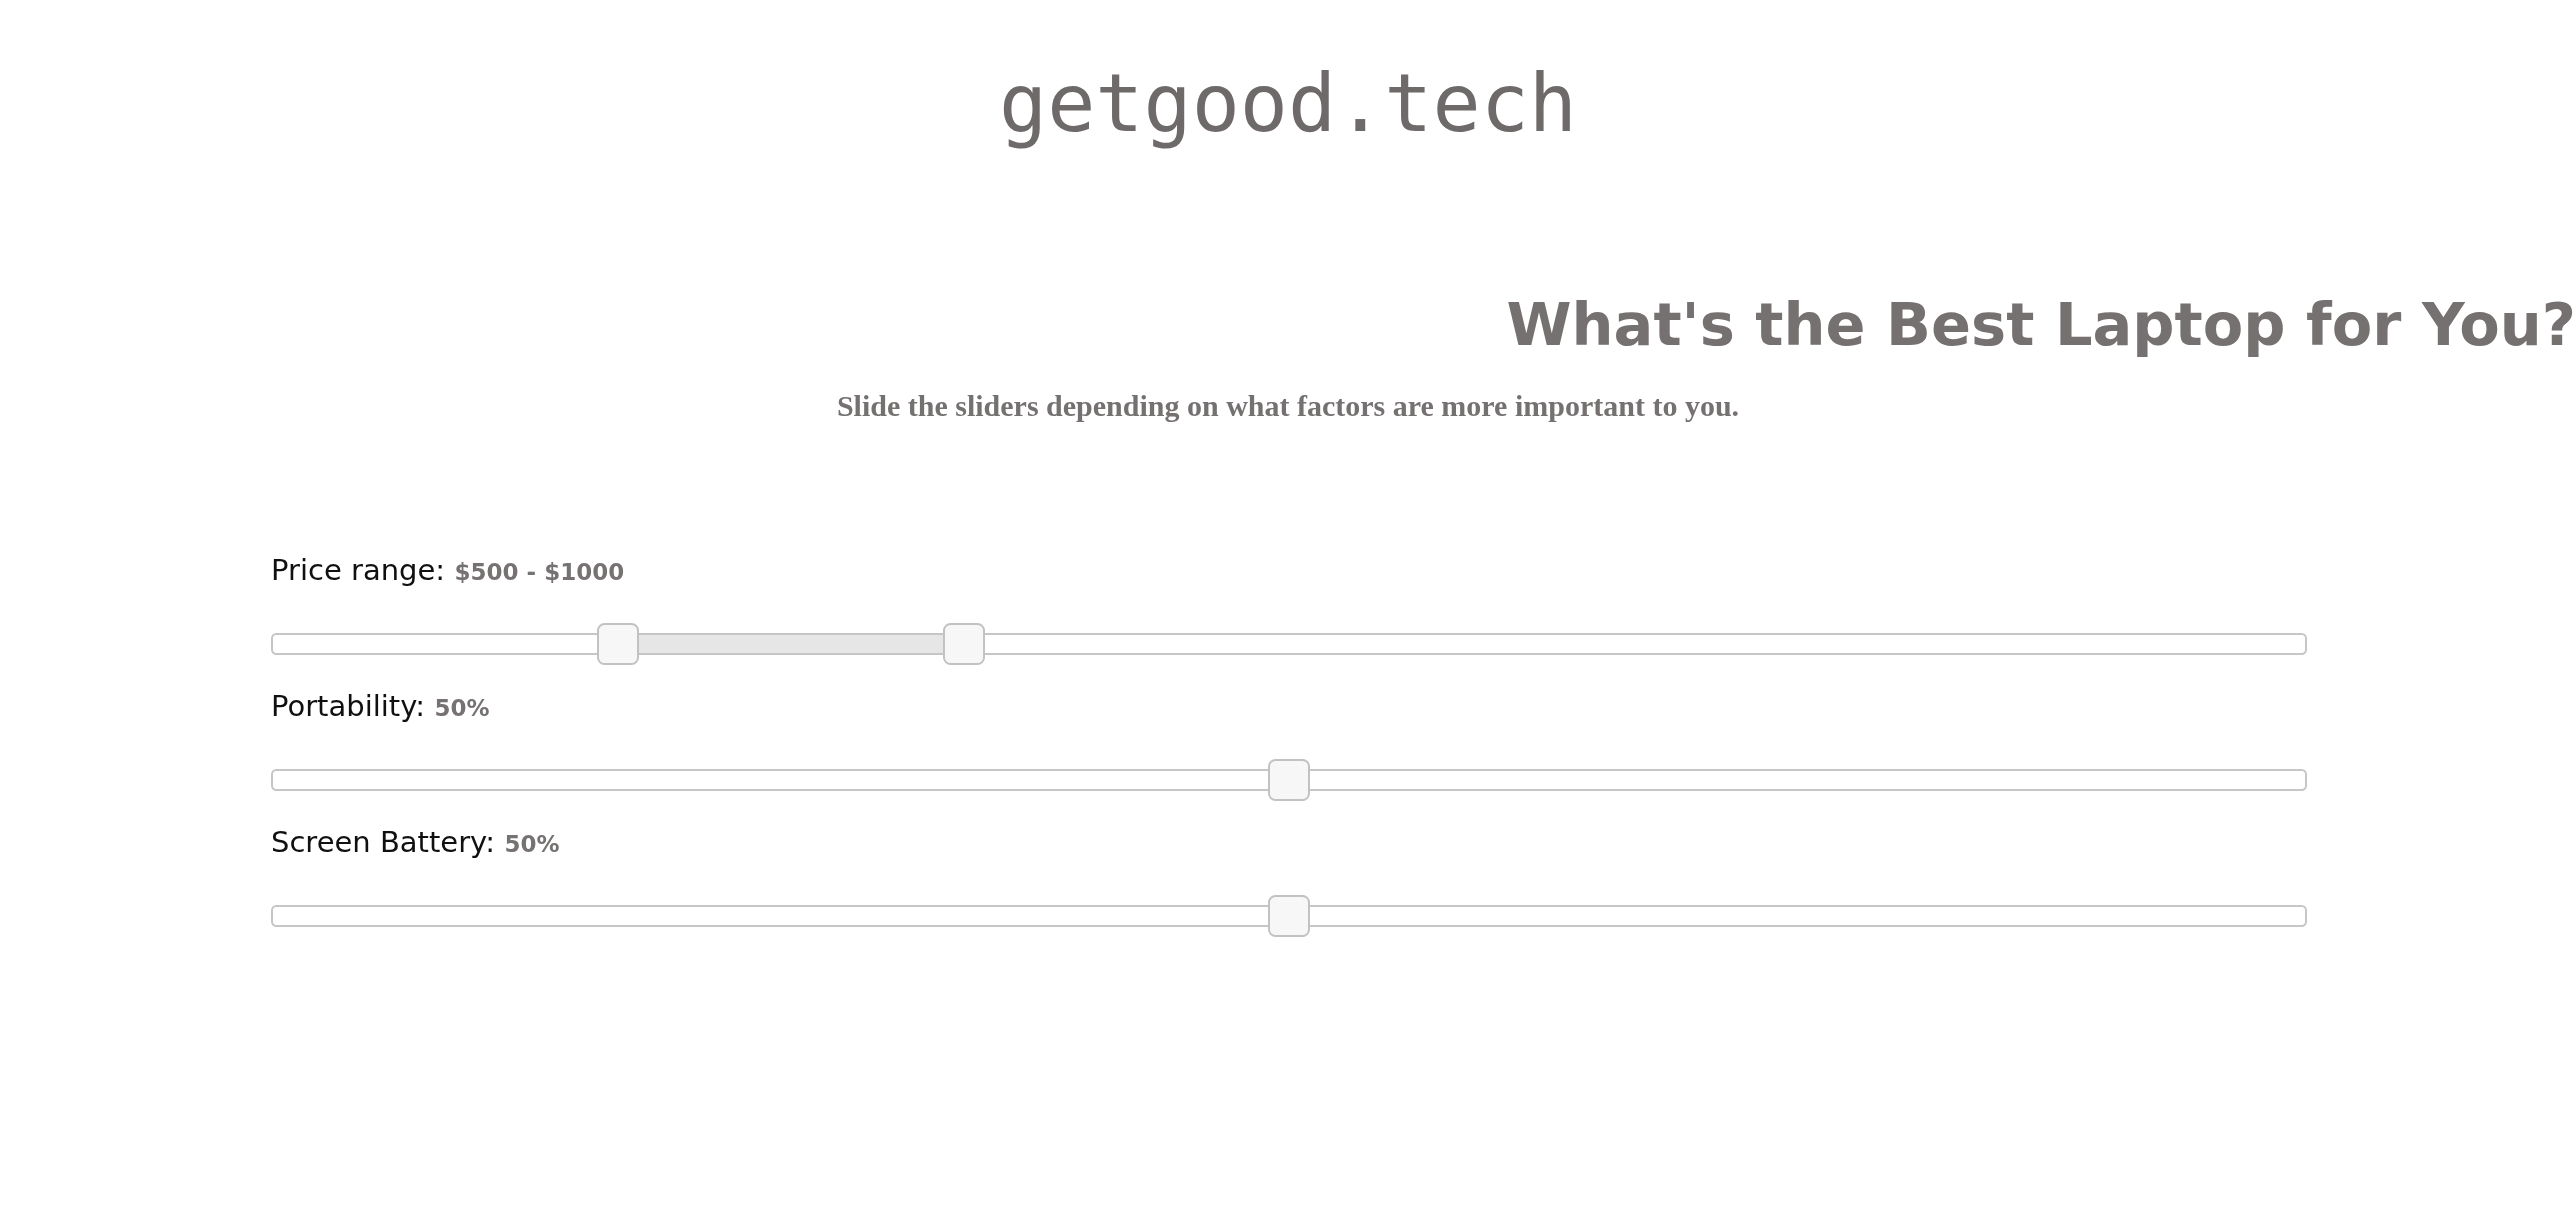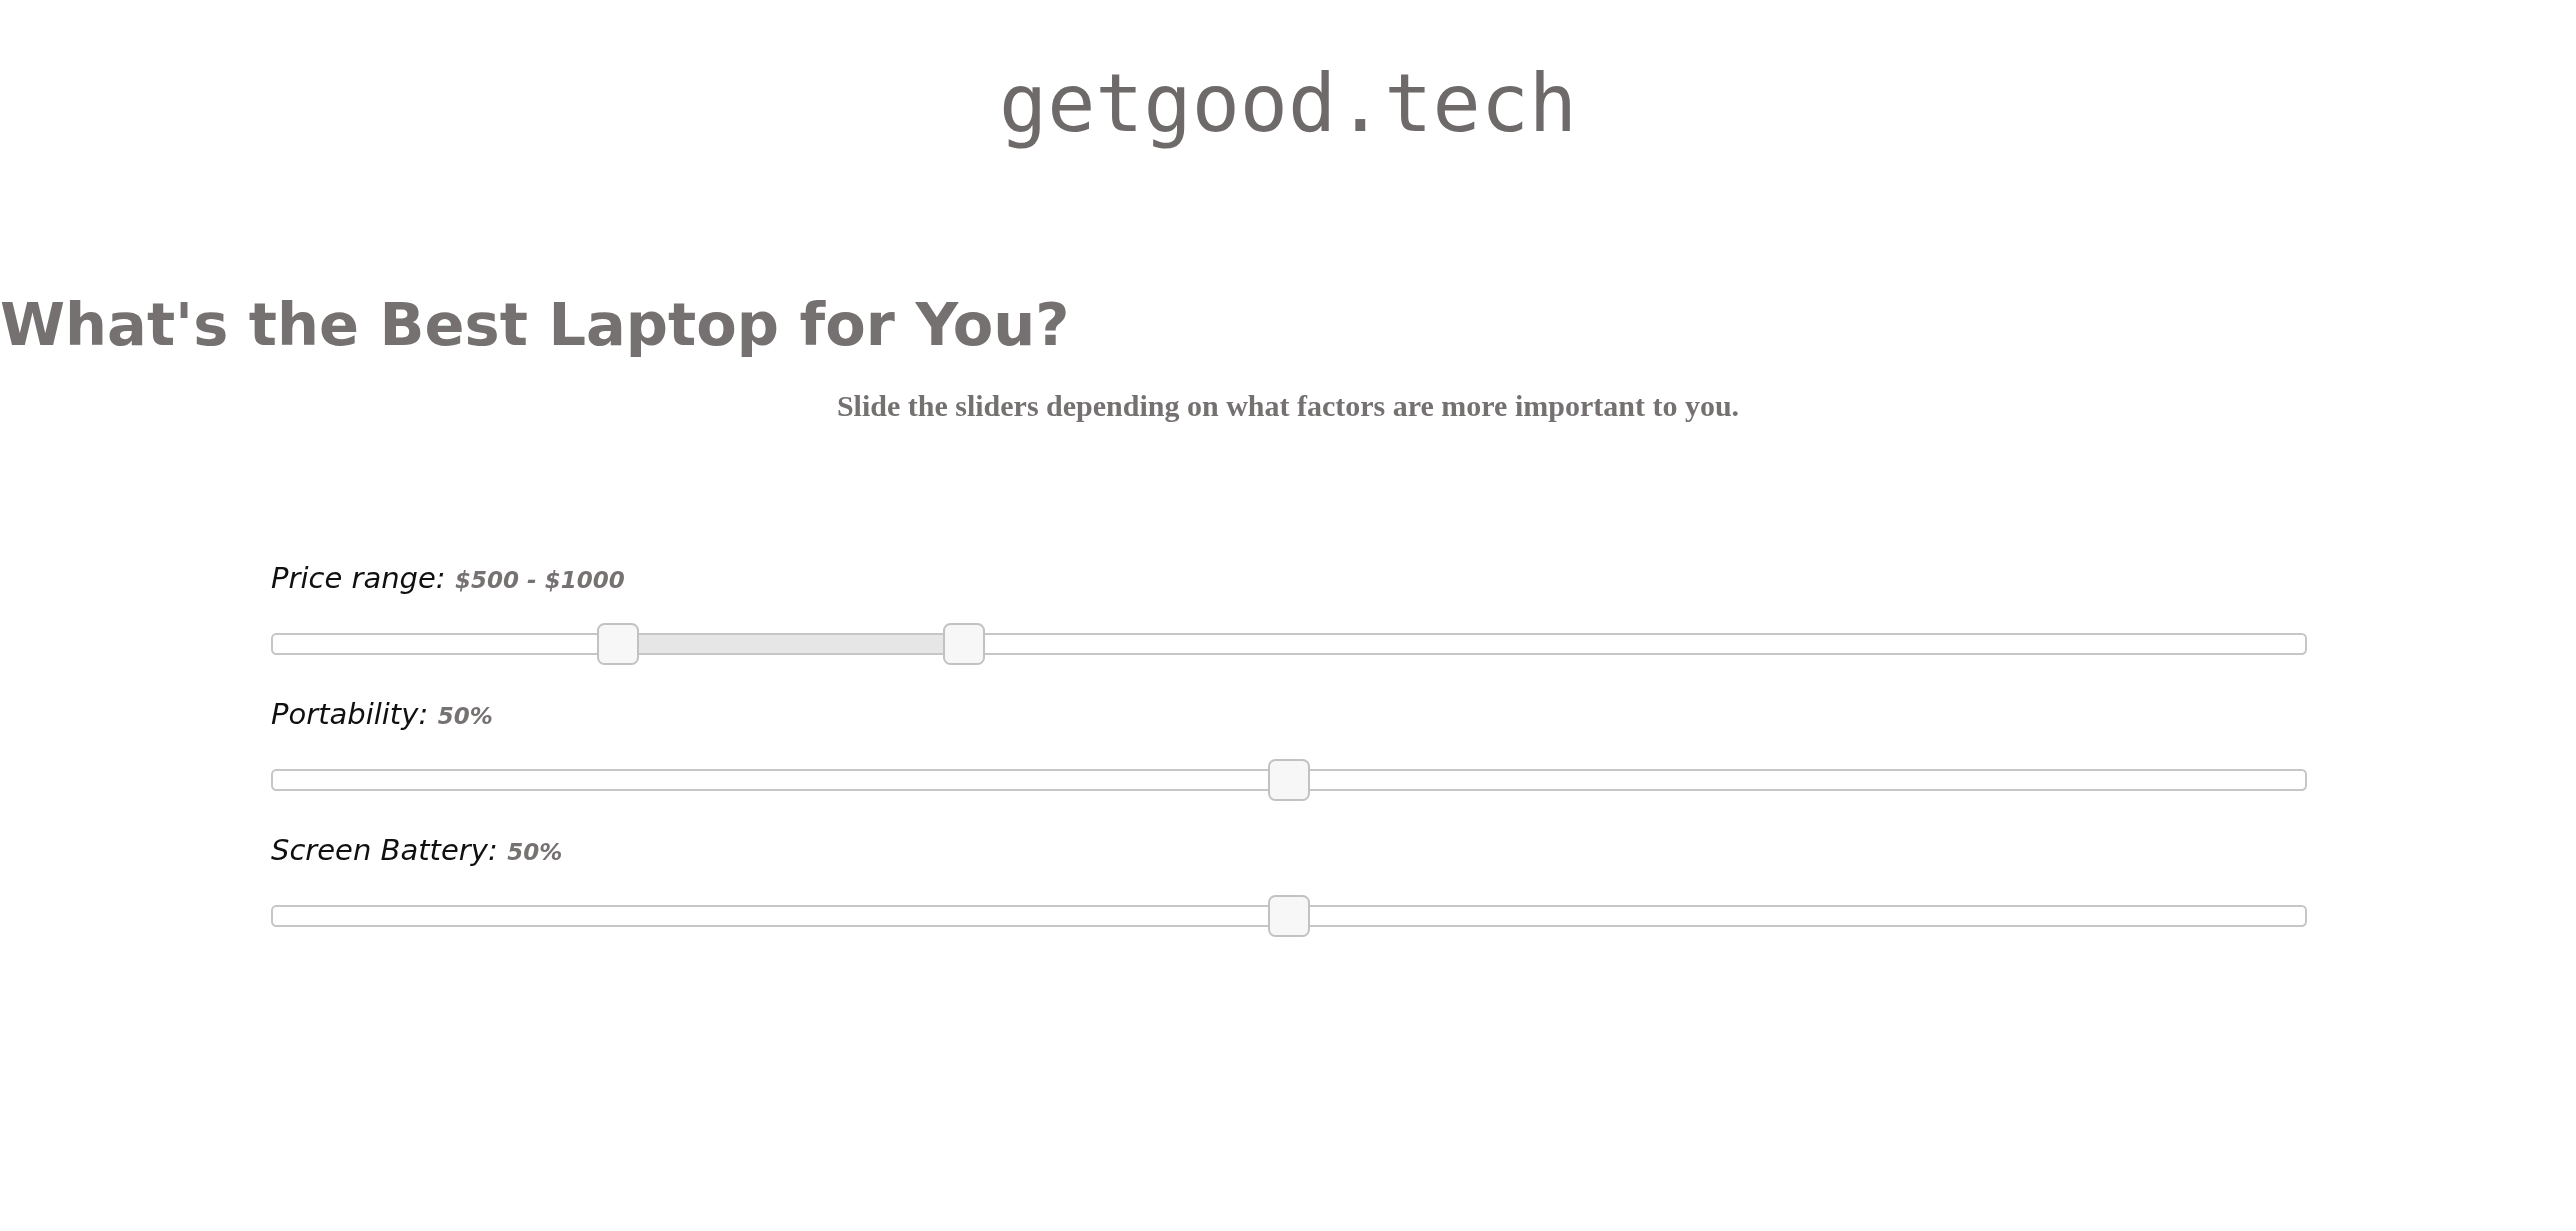--- a/index.html
+++ b/index.html
@@ -36,21 +36,21 @@
     color: #6e6a6a;
     letter-spacing: 0px;
     white-space: nowrap;
   }
 
   .headline {
     position: absolute;
     top: 253px;
     left: 0;
     width: 2576px;
-    text-align: left;
+    text-align: right;
     font-family: "DejaVu Sans", sans-serif;
     font-size: 59px;
     font-weight: bold;
     line-height: 1.1;
     color: #757171;
     white-space: nowrap;
   }
 
   .subhead {
     position: absolute;
@@ -74,25 +74,24 @@
     width: 2036px;
   }
 
   .slider-row {
     position: relative;
     height: 136px;
   }
 
   .slider-label {
     position: absolute;
-    top: 12px;
+    top: 4px;
     left: 0;
     white-space: nowrap;
     line-height: 1;
-    font-style: italic;
   }
   .slider-label .label-text {
     font-family: "DejaVu Sans", sans-serif;
     font-size: 29px;
     font-weight: 400;
     color: #101010;
   }
   .slider-label .label-value {
     font-family: "DejaVu Sans", sans-serif;
     font-size: 23px;

